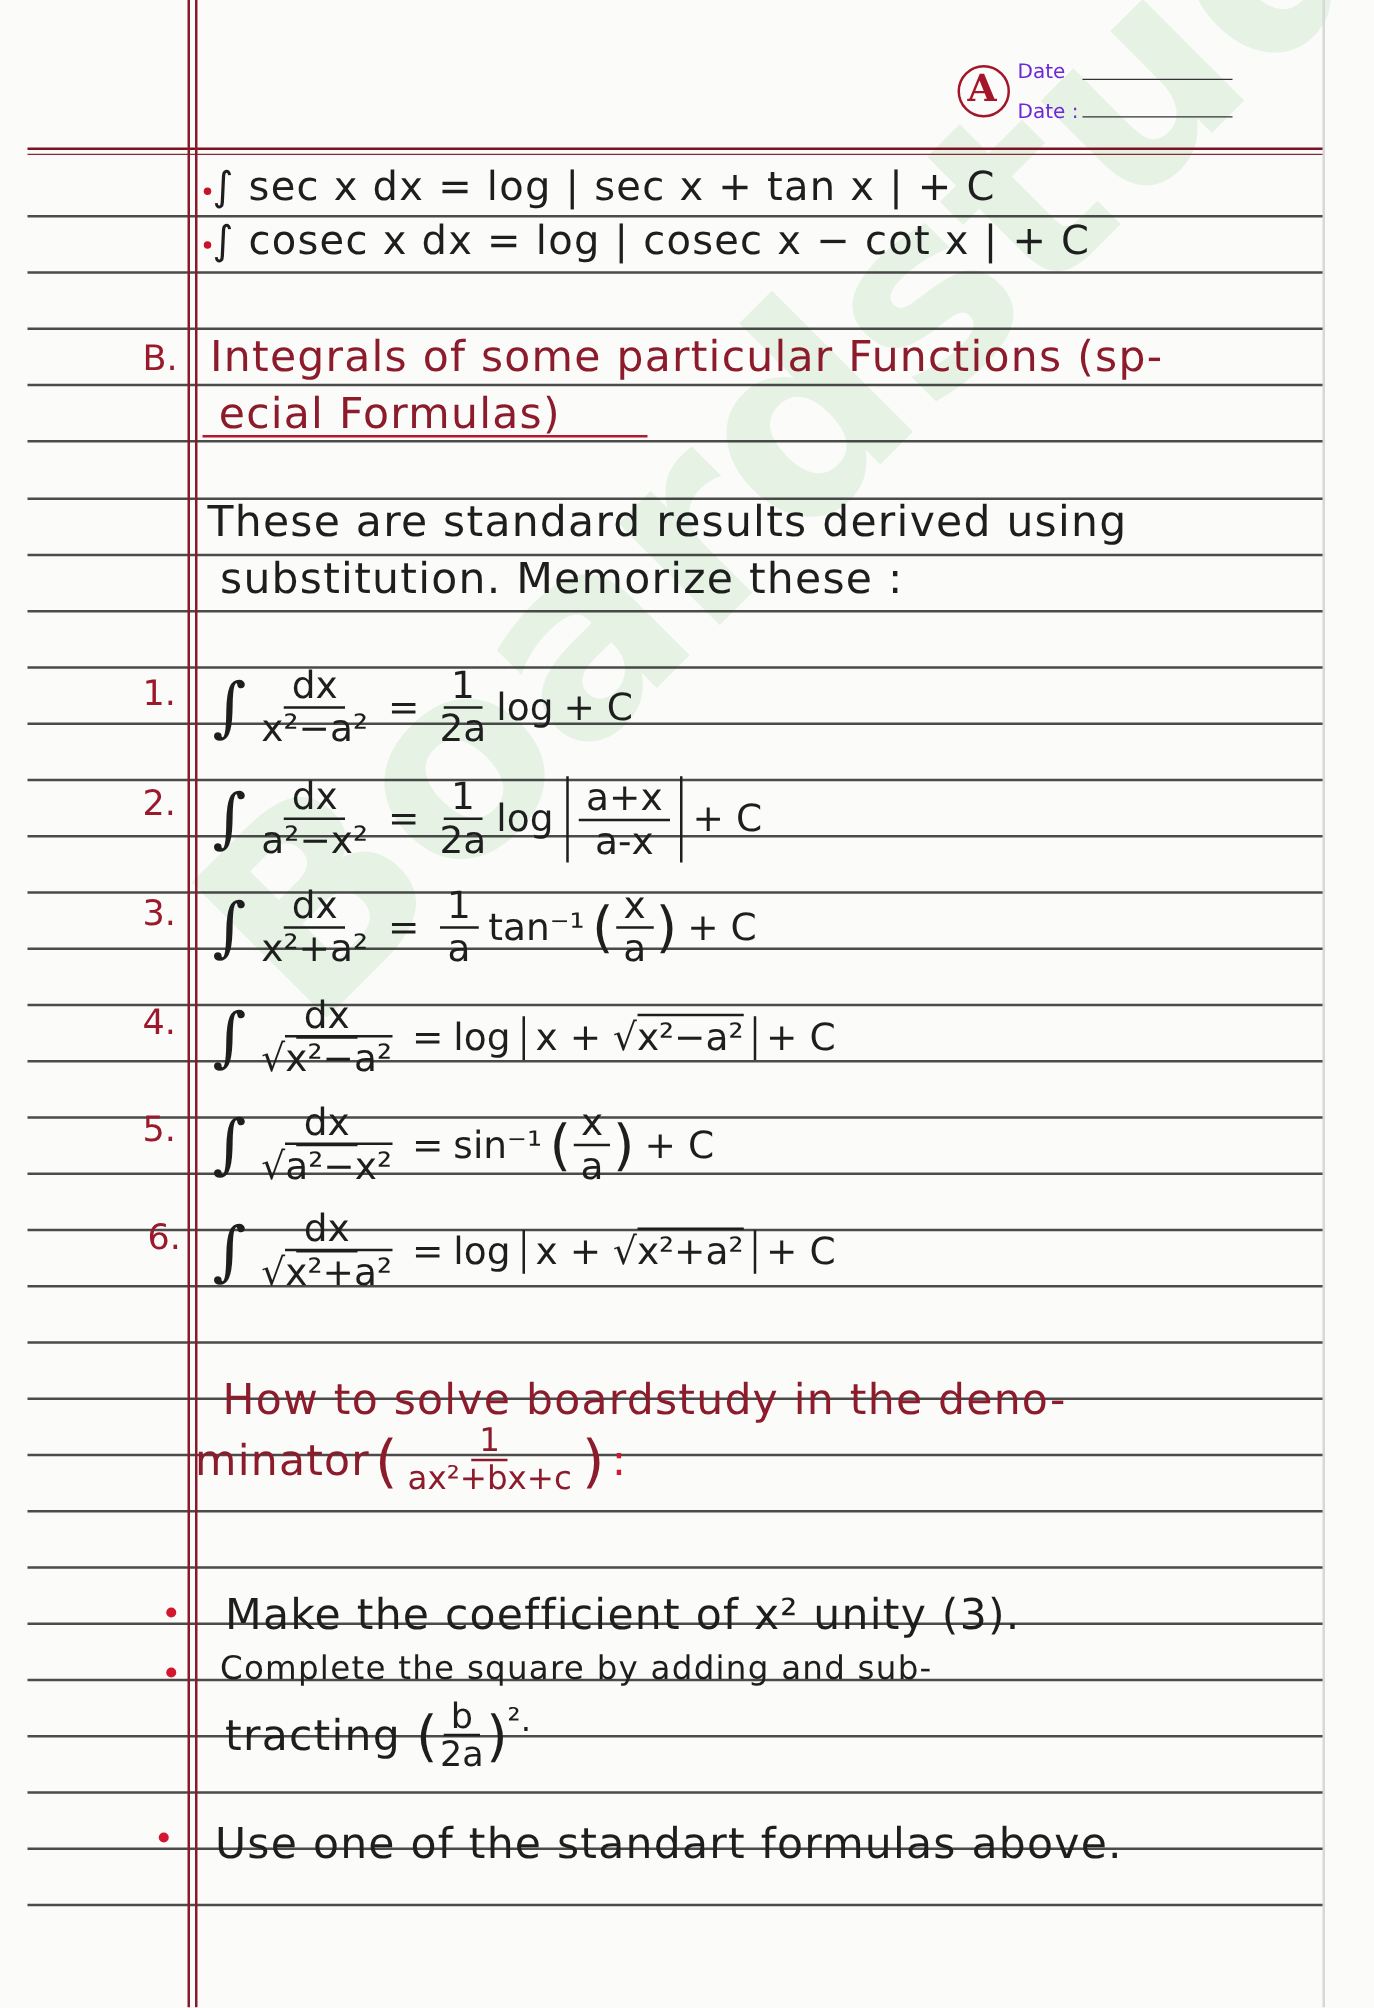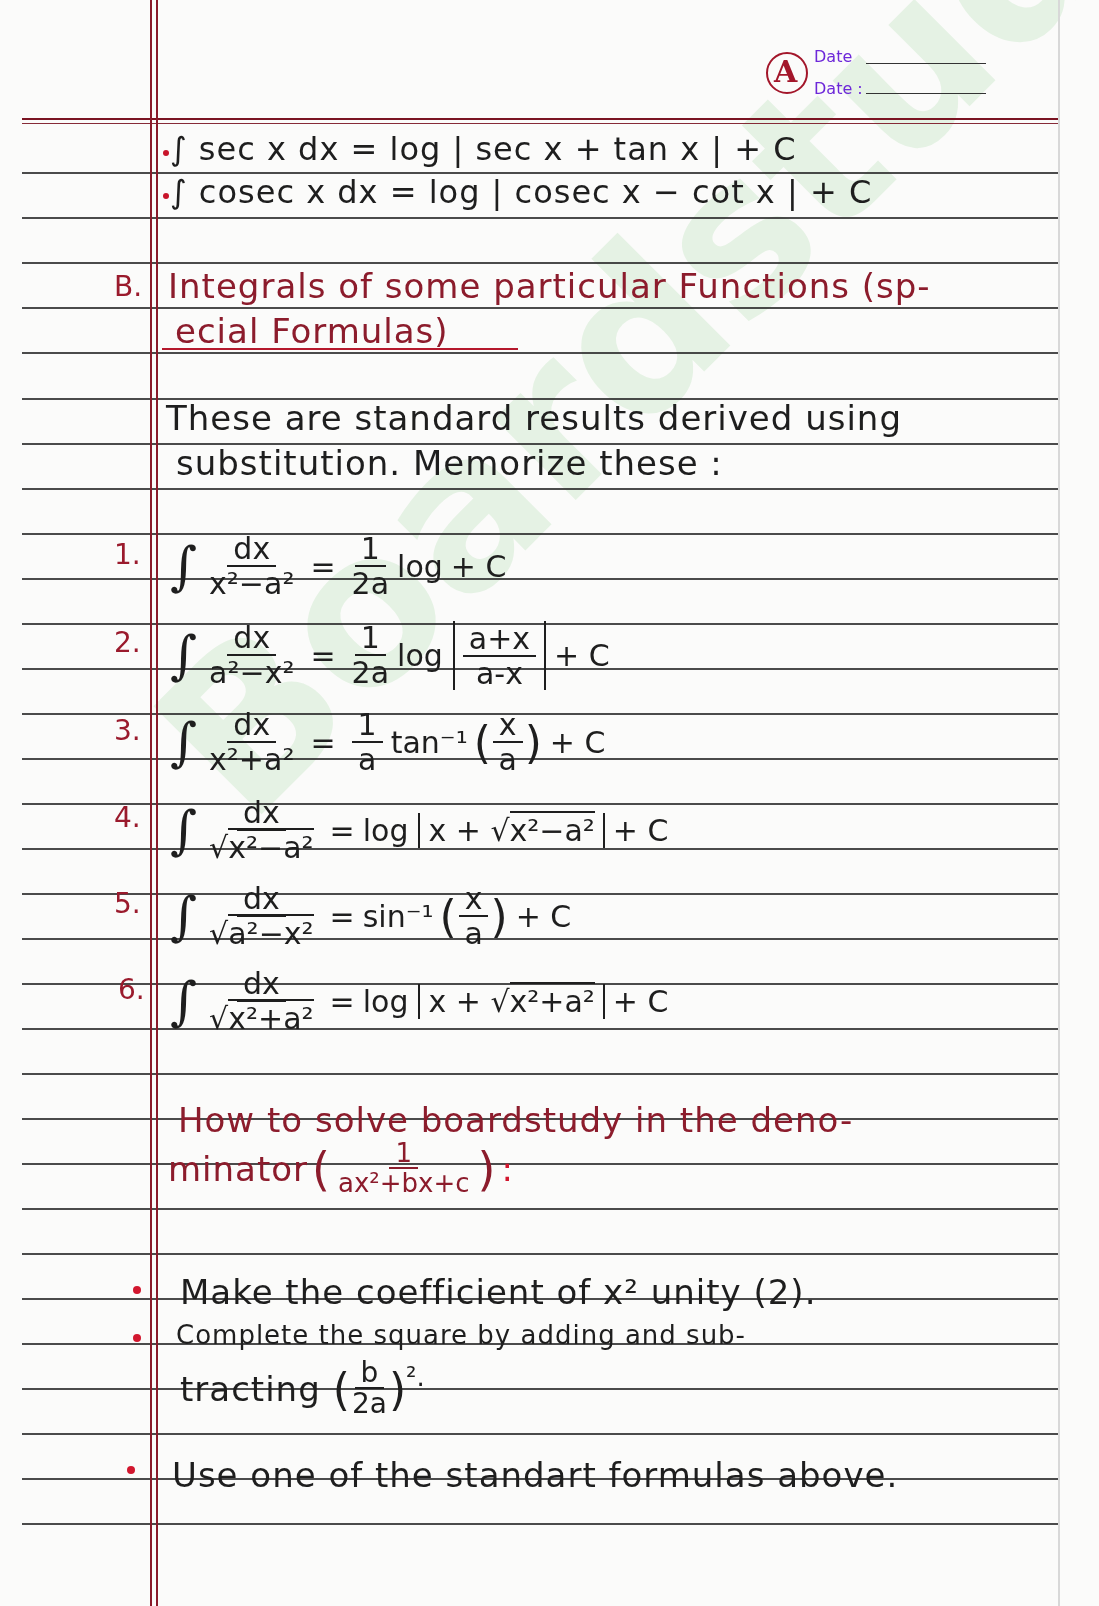--- a/index.html
+++ b/index.html
@@ -219,33 +219,33 @@
         <span class="n">dx</span>
         <span class="d">√<span class="sq">x²+a²</span></span>
       </span>
     <span class="sp">=</span>
     <span>log</span>
     <span class="abs" style="margin-left:10px"><span>x + </span>√<span class="sq">x²+a²</span></span>
     <span class="sp">+ C</span>
   </div>
 
   <div class="txt maroon" style="left:178px; top:1100px; font-size:34px">How to solve boardstudy in the deno-</div>
-  <div class="f maroon" style="left:168px; top:1140px; font-size:34px; color:#8c1c2c">
+  <div class="f maroon" style="left:156px; top:1140px; font-size:34px; color:#8c1c2c">
     <span style="letter-spacing:1px">minator</span>
     <span style="font-size:46px; margin-left:4px">(</span>
     <span class="frac" style="font-size:26px">
         <span class="n" style="border-color:#8c1c2c">1</span>
         <span class="d">ax²+bx+c</span>
       </span>
     <span style="font-size:46px">)</span>
     <span style="color:#d2172e; margin-left:6px">:</span>
   </div>
 
   <div class="dot" style="left:133px; top:1286px"></div>
-  <div class="txt black" style="left:180px; top:1272px; font-size:34px">Make the coefficient of x² unity (2).</div>
+  <div class="txt black" style="left:180px; top:1272px; font-size:34px">Make the coefficient of x² unity (3).</div>
 
   <div class="dot" style="left:133px; top:1334px"></div>
   <div class="txt black" style="left:176px; top:1320px; font-size:26px">Complete the square by adding and sub-</div>
   <div class="f" style="left:180px; top:1358px; font-size:34px">
     <span style="letter-spacing:1px">tracting</span>
     <span style="font-size:44px; margin-left:12px">(</span>
     <span class="frac" style="font-size:28px; margin:0 2px">
         <span class="n">b</span>
         <span class="d">2a</span>
       </span>

